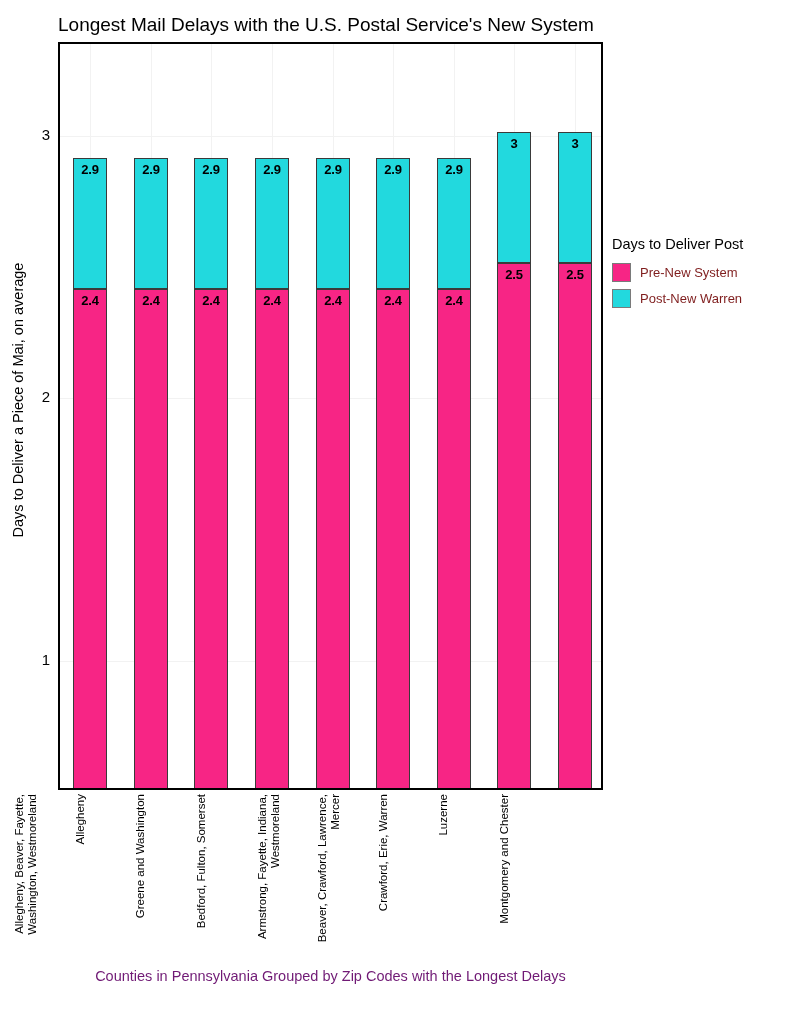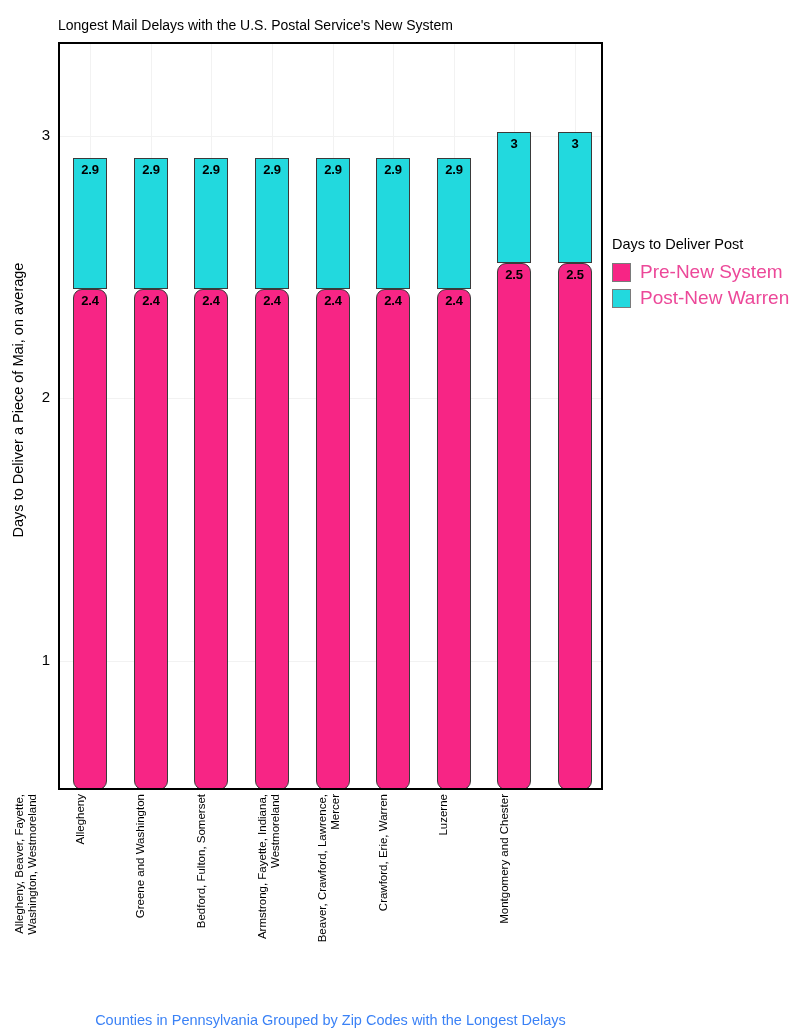--- a/index.html
+++ b/index.html
@@ -21,21 +21,21 @@
     left: 0; top: 0;
     width: 800px;
     height: 1035px;
   }
 
   
   .chart-title {
     position: absolute;
     left: 58px;
     top: 16px;
-    font-size: 14px;
+    font-size: 19px;
     line-height: 18px;
     color: #000;
     white-space: nowrap;
   }
 
   
   .plot-panel {
     position: absolute;
     left: 58px;
     top: 42px;
@@ -59,21 +59,21 @@
     bottom: 0;
     width: 34px;
   }
   .seg {
     position: absolute;
     left: 0;
     width: 34px;
     box-sizing: border-box;
     border: 1px solid #3a3a3a;
   }
-  .seg-pre  { background: #F72585; border-radius: 9px; }
+  .seg-pre  { background: #F72585; }
   .seg-post { background: #22D9DE; }
   .seg-label {
     position: absolute;
     left: 0;
     right: 0;
     top: 3px;
     text-align: center;
     font-size: 13px;
     font-weight: bold;
     color: #000;
@@ -130,23 +130,22 @@
     color: #000;
   }
   .x-tick span { display: block; }
   .x-axis-title {
     position: absolute;
     left: 58px;
     top: 968px;
     width: 545px;
     text-align: center;
     font-size: 14.5px;
-    color: #3b82f6;
-    white-space: nowrap;
-    margin-top: 44px;
+    color: #701a75;
+    white-space: nowrap;
   }
 
   
   .legend {
     position: absolute;
     left: 612px;
     top: 236px;
   }
   .legend-title {
     font-size: 14.5px;
@@ -162,22 +161,22 @@
   }
   .legend-swatch {
     width: 19px;
     height: 19px;
     border: 1px solid #7a7a7a;
     box-sizing: border-box;
     margin-right: 9px;
     flex: none;
   }
   .legend-label {
-    font-size: 19px;
-    color: #ec4899;
+    font-size: 13px;
+    color: #7f1d1d;
     white-space: nowrap;
   }
 </style>
 </head>
 <body>
 
 <div id="figure">
 
   <div class="chart-title">Longest Mail Delays with the U.S. Postal Service's New System</div>
 

